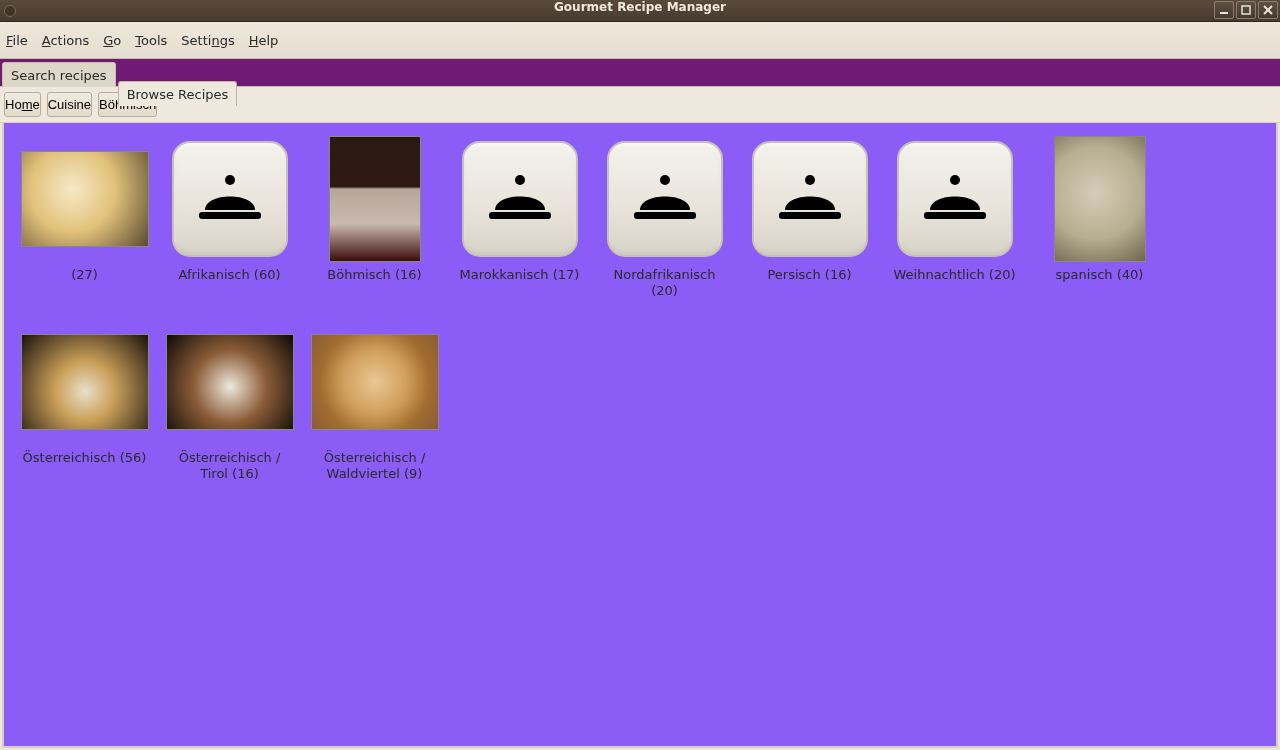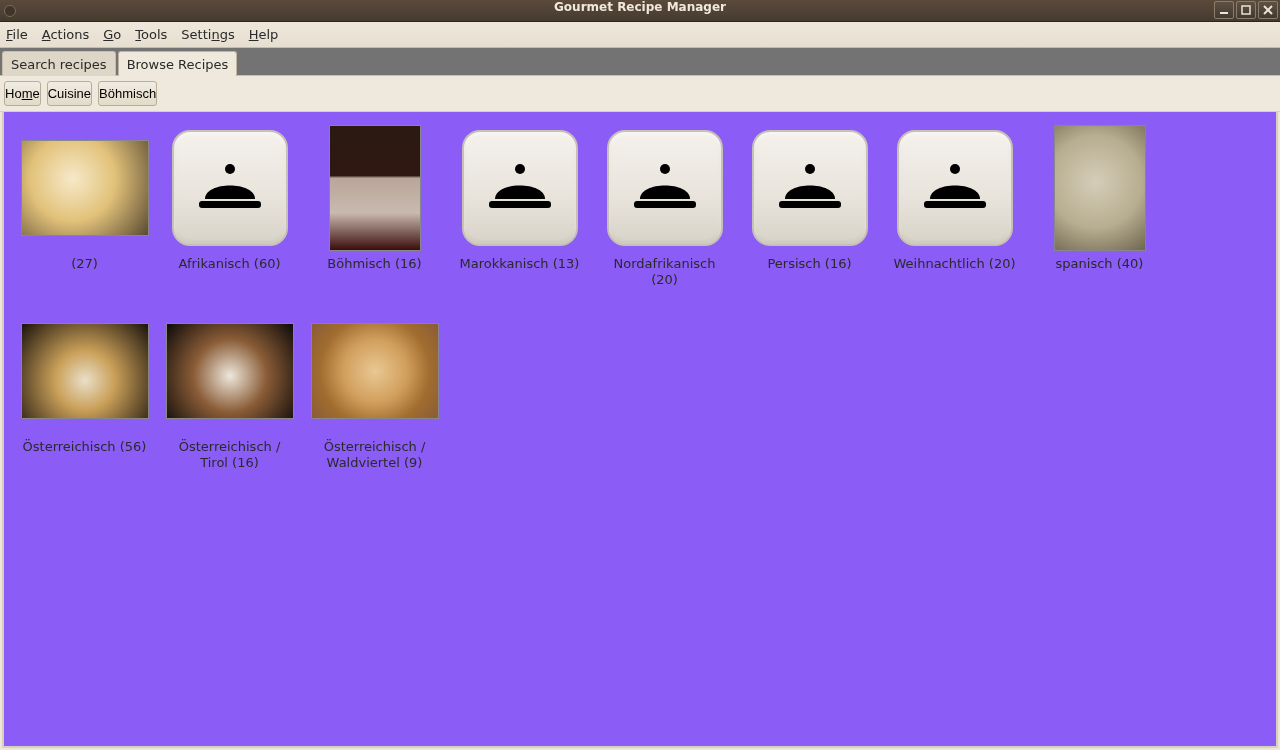--- a/index.html
+++ b/index.html
@@ -43,36 +43,36 @@
     width: 20px; height: 18px;
     background: linear-gradient(to bottom,#5e5144,#423a30);
     border: 1px solid #8c7d6a;
     border-radius: 2px;
     display:flex;align-items:center;justify-content:center;
     color:#ece2d2;
     font-size:11px;
     font-weight:bold;
   }
   .menubar {
-    height: 26px;
+    height: 37px;
     background: linear-gradient(to bottom, #eee7db 0%, #e6decf 100%);
     border-bottom: 1px solid #c5bba8;
     display: flex;
     align-items: center;
     padding: 0 6px;
     gap: 14px;
   }
   .menubar span { cursor: default; }
   .menubar .ul { text-decoration: underline; }
   .tabstrip {
     height: 28px;
-    background: #737373;
+    background: #701a75;
     padding: 2px 2px 0 2px;
     display: flex;
-    align-items: flex-end;
+    align-items: center;
     border-bottom: 1px solid #c8bea9;
   }
   .tab {
     padding: 5px 8px 4px 8px;
     border: 1px solid #c8bea9;
     border-bottom: none;
     background: #ded6c6;
     margin-right: 2px;
     border-top-left-radius: 3px;
     border-top-right-radius: 3px;
@@ -229,21 +229,21 @@
       <div class="cell">
         <div class="thumb">
           <div class="default-icon">
             <svg width="70" height="54" viewBox="0 0 70 54">
   <circle cx="35" cy="8" r="5" fill="#000"></circle>
   <path d="M10 38 C10 20, 60 20, 60 38 Z" fill="#000"></path>
   <rect x="4" y="40" width="62" height="7" rx="3" fill="#000"></rect>
 </svg>
           </div>
         </div>
-        <div class="caption">Marokkanisch (13)</div>
+        <div class="caption">Marokkanisch (17)</div>
       </div>
       <div class="cell">
         <div class="thumb">
           <div class="default-icon">
             <svg width="70" height="54" viewBox="0 0 70 54">
   <circle cx="35" cy="8" r="5" fill="#000"></circle>
   <path d="M10 38 C10 20, 60 20, 60 38 Z" fill="#000"></path>
   <rect x="4" y="40" width="62" height="7" rx="3" fill="#000"></rect>
 </svg>
           </div>

